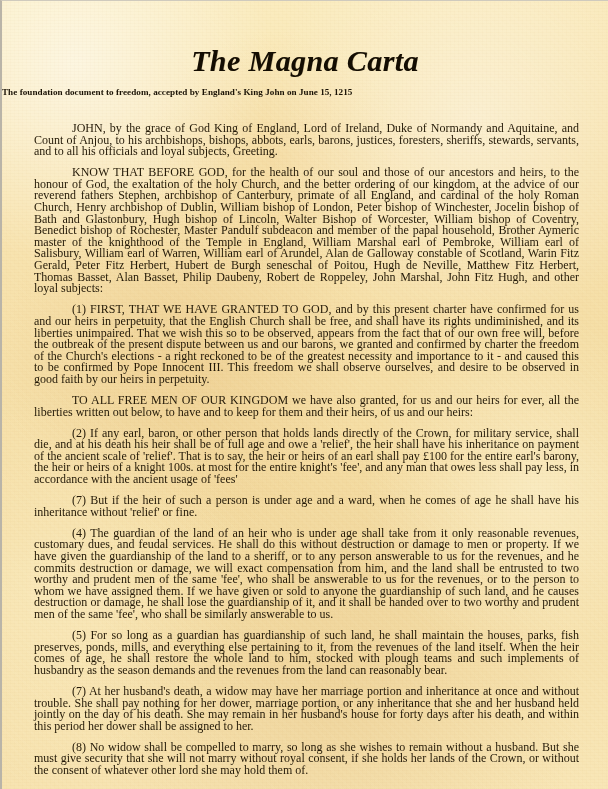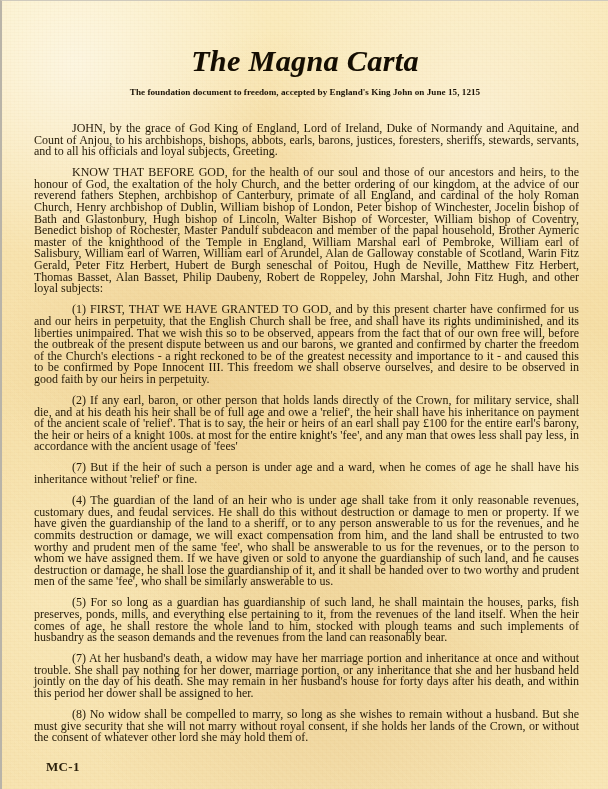--- a/index.html
+++ b/index.html
@@ -48,21 +48,21 @@
     font-weight: bold;
     font-style: italic;
     font-size: 30px;
     letter-spacing: 0.4px;
     margin: 0;
     padding-top: 43px;
     color: #140d02;
     text-shadow: 0.4px 0.4px 0 rgba(60,40,10,0.35);
   }
   .subtitle {
-    text-align: center;
+    text-align: left;
     font-weight: bold;
     font-size: 9.1px;
     letter-spacing: 0.05px;
     margin: 0;
     padding-top: 9px;
     color: #1a1205;
   }
   .body {
     padding: 0 29px 0 32px;
     margin-top: 26px;
@@ -97,20 +97,21 @@
   <div class="content">
 
     <h1 class="title">The Magna Carta</h1>
 
     <p class="subtitle">The foundation document to freedom, accepted by England's King John on June 15, 1215</p>
 
     <div class="body">
       <p class="para">JOHN, by the grace of God King of England, Lord of Ireland, Duke of Normandy and Aquitaine, and Count of Anjou, to his archbishops, bishops, abbots, earls, barons, justices, foresters, sheriffs, stewards, servants, and to all his officials and loyal subjects, Greeting.</p>
       <p class="para">KNOW THAT BEFORE GOD, for the health of our soul and those of our ancestors and heirs, to the honour of God, the exaltation of the holy Church, and the better ordering of our kingdom, at the advice of our reverend fathers Stephen, archbishop of Canterbury, primate of all England, and cardinal of the holy Roman Church, Henry archbishop of Dublin, William bishop of London, Peter bishop of Winchester, Jocelin bishop of Bath and Glastonbury, Hugh bishop of Lincoln, Walter Bishop of Worcester, William bishop of Coventry, Benedict bishop of Rochester, Master Pandulf subdeacon and member of the papal household, Brother Aymeric master of the knighthood of the Temple in England, William Marshal earl of Pembroke, William earl of Salisbury, William earl of Warren, William earl of Arundel, Alan de Galloway constable of Scotland, Warin Fitz Gerald, Peter Fitz Herbert, Hubert de Burgh seneschal of Poitou, Hugh de Neville, Matthew Fitz Herbert, Thomas Basset, Alan Basset, Philip Daubeny, Robert de Roppeley, John Marshal, John Fitz Hugh, and other loyal subjects:</p>
       <p class="para">(1) FIRST, THAT WE HAVE GRANTED TO GOD, and by this present charter have confirmed for us and our heirs in perpetuity, that the English Church shall be free, and shall have its rights undiminished, and its liberties unimpaired. That we wish this so to be observed, appears from the fact that of our own free will, before the outbreak of the present dispute between us and our barons, we granted and confirmed by charter the freedom of the Church's elections - a right reckoned to be of the greatest necessity and importance to it - and caused this to be confirmed by Pope Innocent III. This freedom we shall observe ourselves, and desire to be observed in good faith by our heirs in perpetuity.</p>
+      <p class="para">TO ALL FREE MEN OF OUR KINGDOM we have also granted, for us and our heirs for ever, all the liberties written out below, to have and to keep for them and their heirs, of us and our heirs:</p>
       <p class="para">(2) If any earl, baron, or other person that holds lands directly of the Crown, for military service, shall die, and at his death his heir shall be of full age and owe a 'relief', the heir shall have his inheritance on payment of the ancient scale of 'relief'. That is to say, the heir or heirs of an earl shall pay £100 for the entire earl's barony, the heir or heirs of a knight 100s. at most for the entire knight's 'fee', and any man that owes less shall pay less, in accordance with the ancient usage of 'fees'</p>
       <p class="para">(7) But if the heir of such a person is under age and a ward, when he comes of age he shall have his inheritance without 'relief' or fine.</p>
       <p class="para">(4) The guardian of the land of an heir who is under age shall take from it only reasonable revenues, customary dues, and feudal services. He shall do this without destruction or damage to men or property. If we have given the guardianship of the land to a sheriff, or to any person answerable to us for the revenues, and he commits destruction or damage, we will exact compensation from him, and the land shall be entrusted to two worthy and prudent men of the same 'fee', who shall be answerable to us for the revenues, or to the person to whom we have assigned them. If we have given or sold to anyone the guardianship of such land, and he causes destruction or damage, he shall lose the guardianship of it, and it shall be handed over to two worthy and prudent men of the same 'fee', who shall be similarly answerable to us.</p>
       <p class="para">(5) For so long as a guardian has guardianship of such land, he shall maintain the houses, parks, fish preserves, ponds, mills, and everything else pertaining to it, from the revenues of the land itself. When the heir comes of age, he shall restore the whole land to him, stocked with plough teams and such implements of husbandry as the season demands and the revenues from the land can reasonably bear.</p>
       <p class="para">(7) At her husband's death, a widow may have her marriage portion and inheritance at once and without trouble. She shall pay nothing for her dower, marriage portion, or any inheritance that she and her husband held jointly on the day of his death. She may remain in her husband's house for forty days after his death, and within this period her dower shall be assigned to her.</p>
       <p class="para tight">(8) No widow shall be compelled to marry, so long as she wishes to remain without a husband. But she must give security that she will not marry without royal consent, if she holds her lands of the Crown, or without the consent of whatever other lord she may hold them of.</p>
     </div>
 
     <p class="footer-mark">MC-1</p>
 

